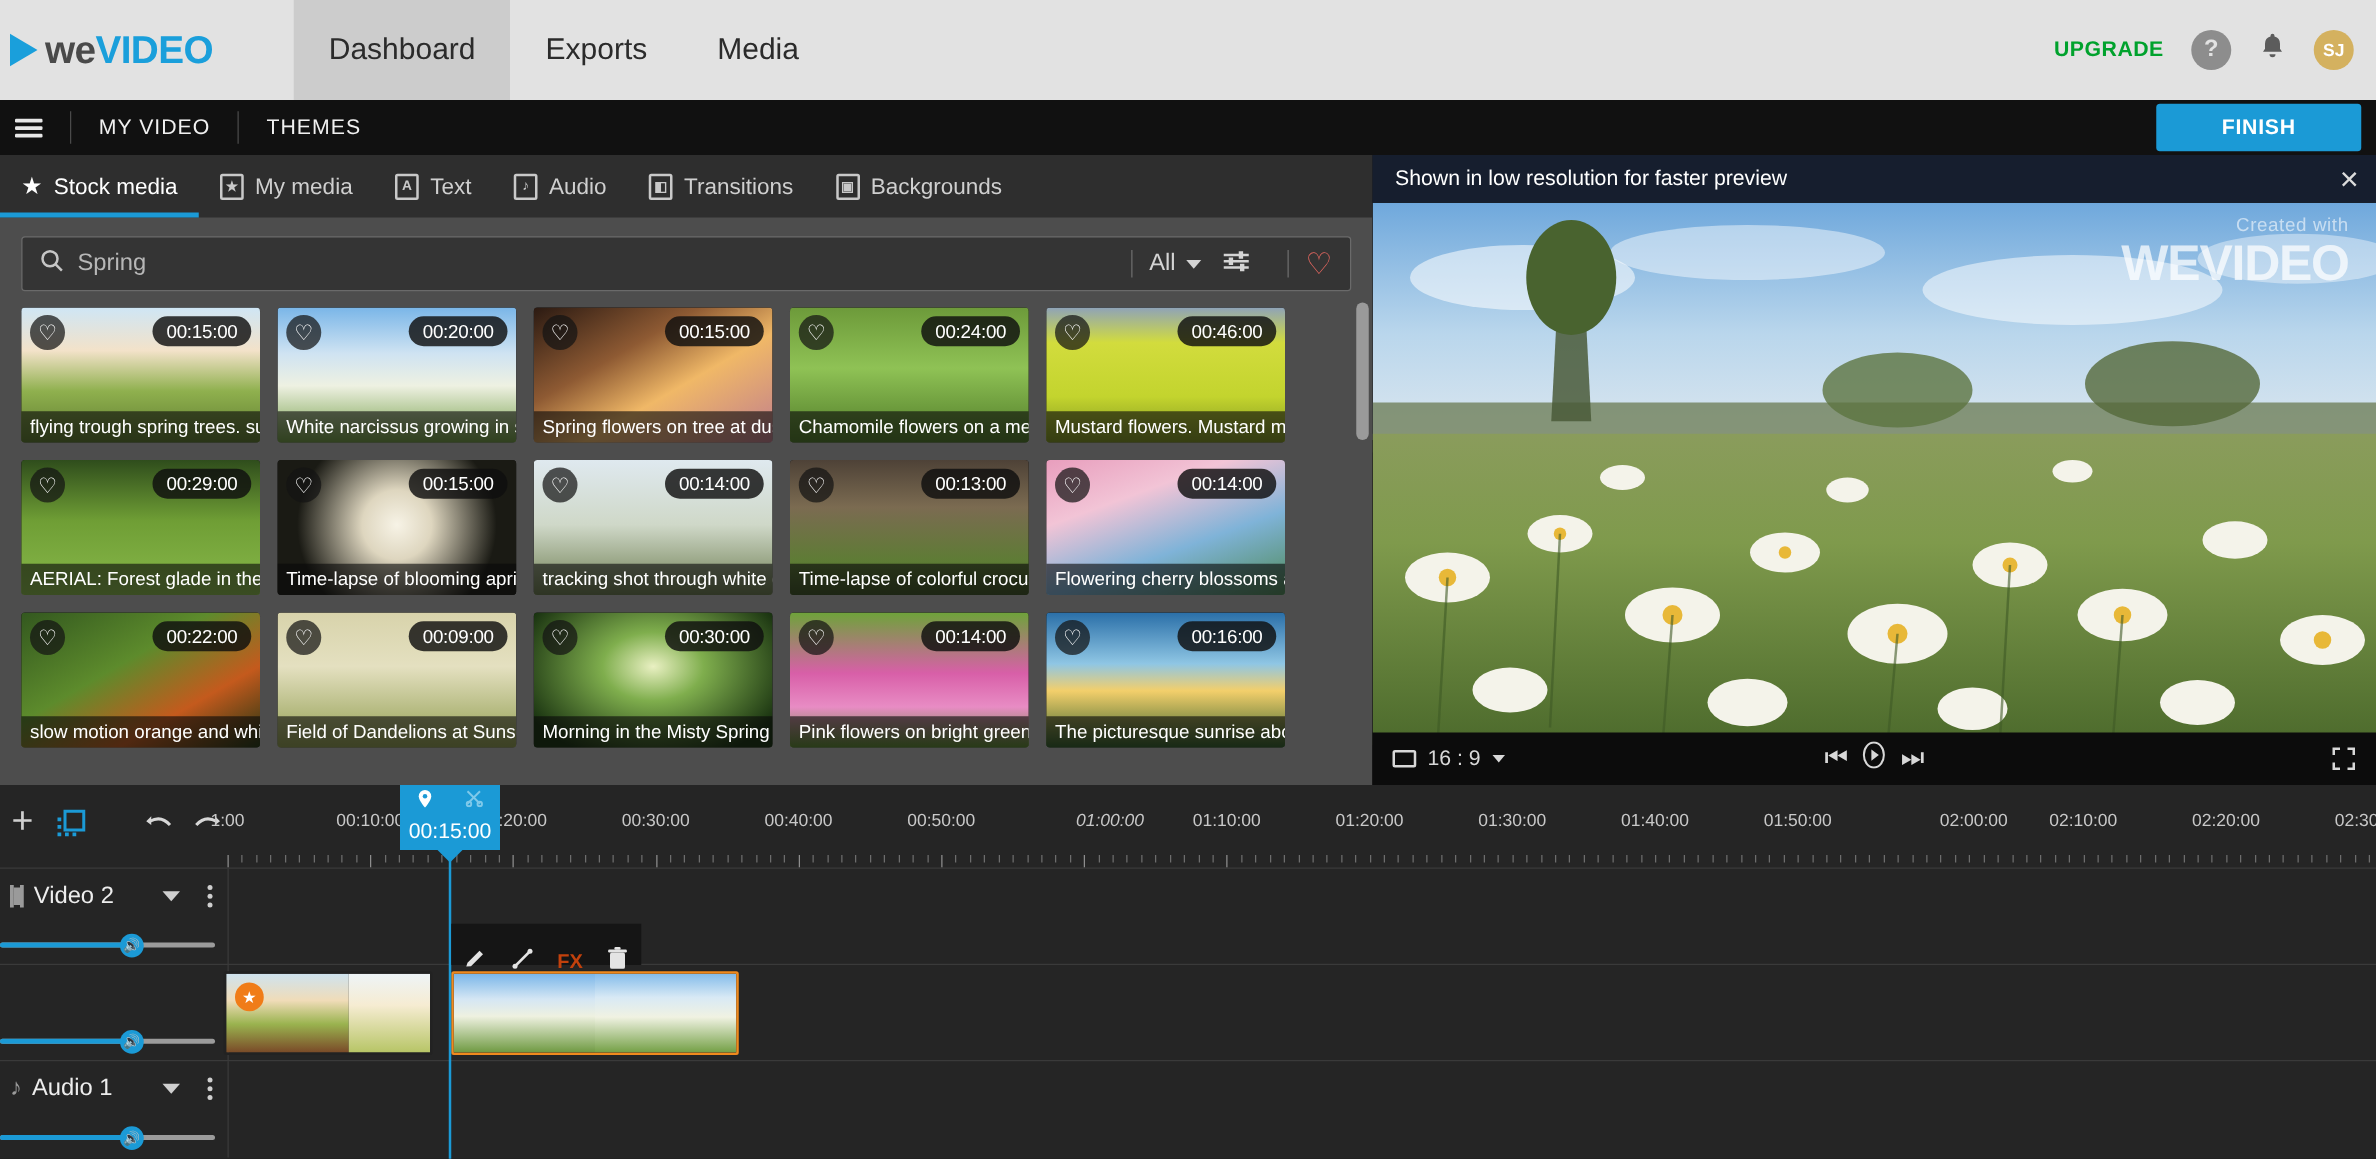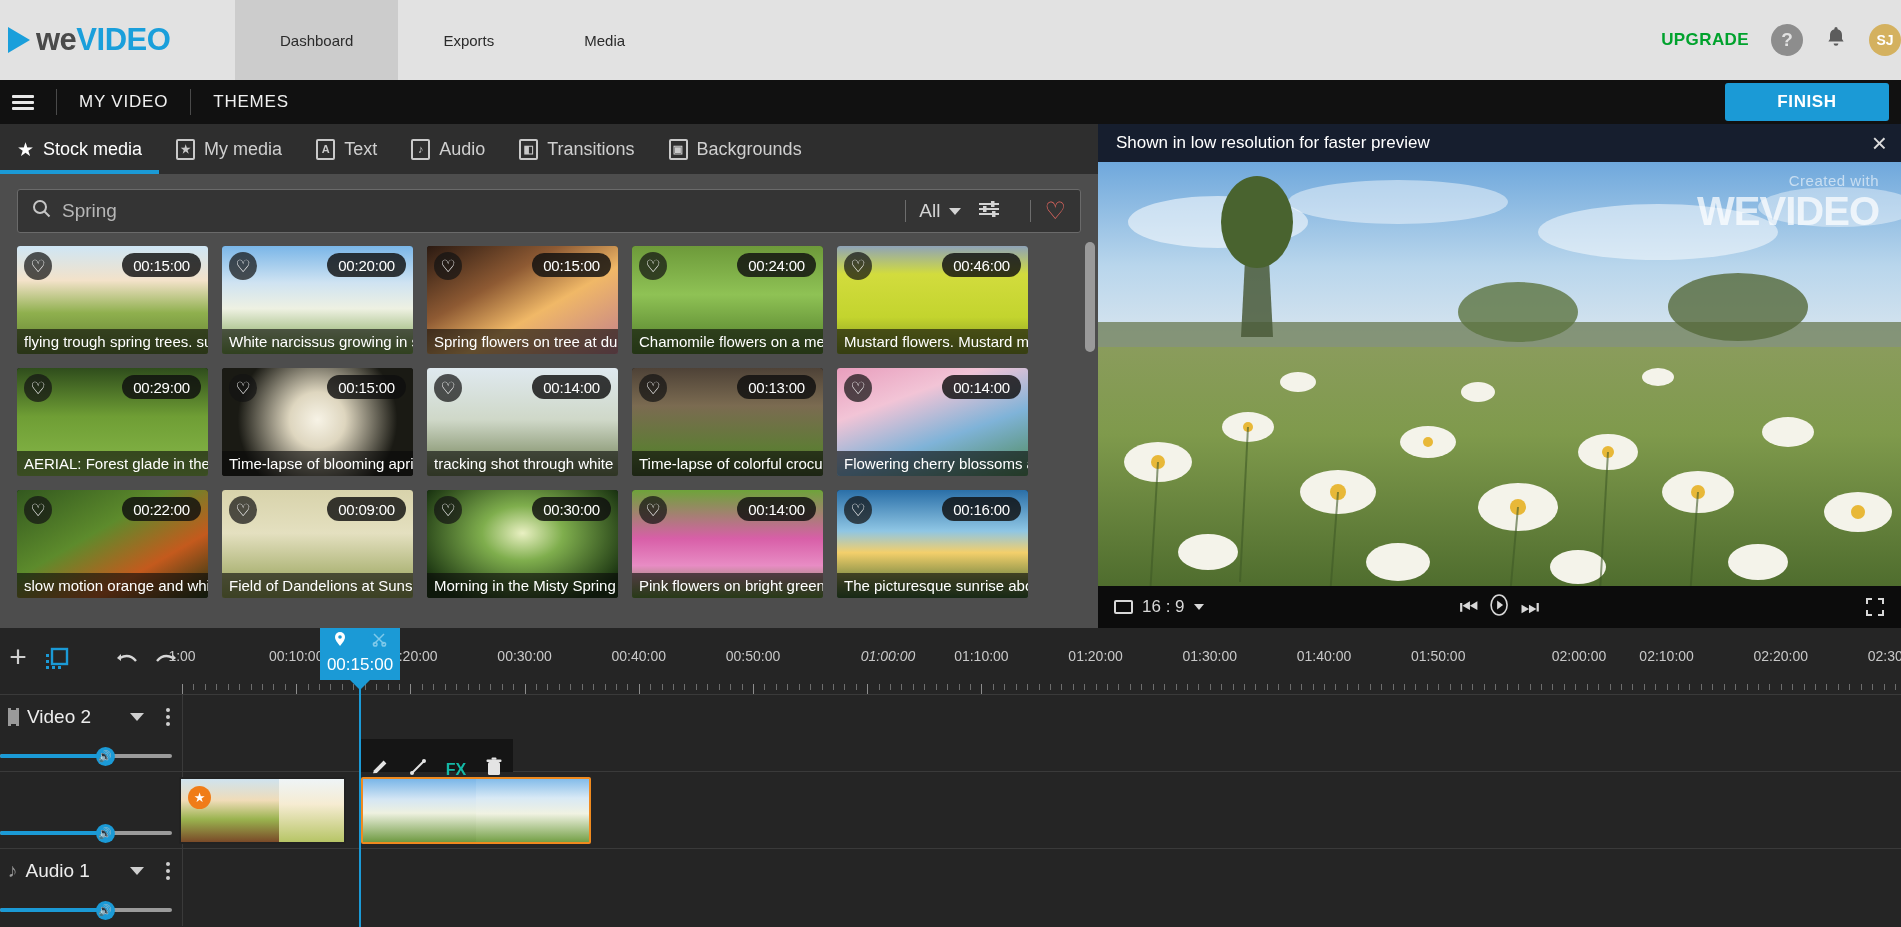--- a/index.html
+++ b/index.html
@@ -23,27 +23,27 @@
     border-left: 22px solid #1a9fdb;
     border-top: 13px solid transparent;
     border-bottom: 13px solid transparent;
     margin-right: 6px; position: relative;
   }
   .logo-text { font-size: 31px; font-weight: bold; letter-spacing: -0.5px; }
   .logo-we { color: #4a4a4a; }
   .logo-video { color: #1a9fdb; }
   .nav-tabs { display: flex; height: 80px; align-items: stretch; }
   .nav-tab {
-    display: flex; align-items: center; padding: 0 45px;
-    font-size: 15px; color: #2b2b2b; cursor: pointer; text-align: right;
+    display: flex; align-items: center; padding: 0 28px;
+    font-size: 24px; color: #2b2b2b; cursor: pointer; text-align: right;
   }
   .nav-tab.active { background: #cccccc; }
   .topnav-right {
     margin-left: auto; display: flex; align-items: center;
-    gap: 22px;
+    padding-right: 18px; gap: 22px;
   }
   .upgrade { color: #00a22d; font-size: 17px; font-weight: bold; letter-spacing: .4px; cursor: pointer; }
   .circle-icon {
     width: 32px; height: 32px; border-radius: 50%;
     display: flex; align-items: center; justify-content: center;
     font-size: 19px; font-weight: bold;
   }
   .help-icon { background: #8d8d8d; color: #e2e2e2; }
   .bell-icon { font-size: 24px; color: #5c5c5c; cursor: pointer; }
   .avatar { background: #d4b15f; color: #fff; font-size: 14px; }
@@ -244,21 +244,21 @@
   .clip.sel-orange { border: 2px solid #f08a1e; }
   .clip .starbadge {
     position: absolute; left: 7px; top: 7px; width: 23px; height: 23px; border-radius: 50%;
     background: #f07c18; color: #fff; font-size: 13px;
     display: flex; align-items: center; justify-content: center;
   }
   .clip-toolbar {
     position: absolute; top: -33px; height: 33px; background: #151515;
     display: flex; align-items: center; gap: 0; z-index: 7;
   }
-  .clip-toolbar div { width: 38px; text-align: center; color: #14b8a6; font-size: 19px; cursor: pointer; margin-top: 28px; }
+  .clip-toolbar div { width: 38px; text-align: center; color: #c2410c; font-size: 19px; cursor: pointer; margin-top: 28px; }
 </style>
 </head>
 <body>
 
 <div class="topnav">
   <div class="logo-wrap">
     <div class="logo-play"></div>
     <div class="logo-text"><span class="logo-we">we</span><span class="logo-video">VIDEO</span></div>
   </div>
   <div class="nav-tabs">

